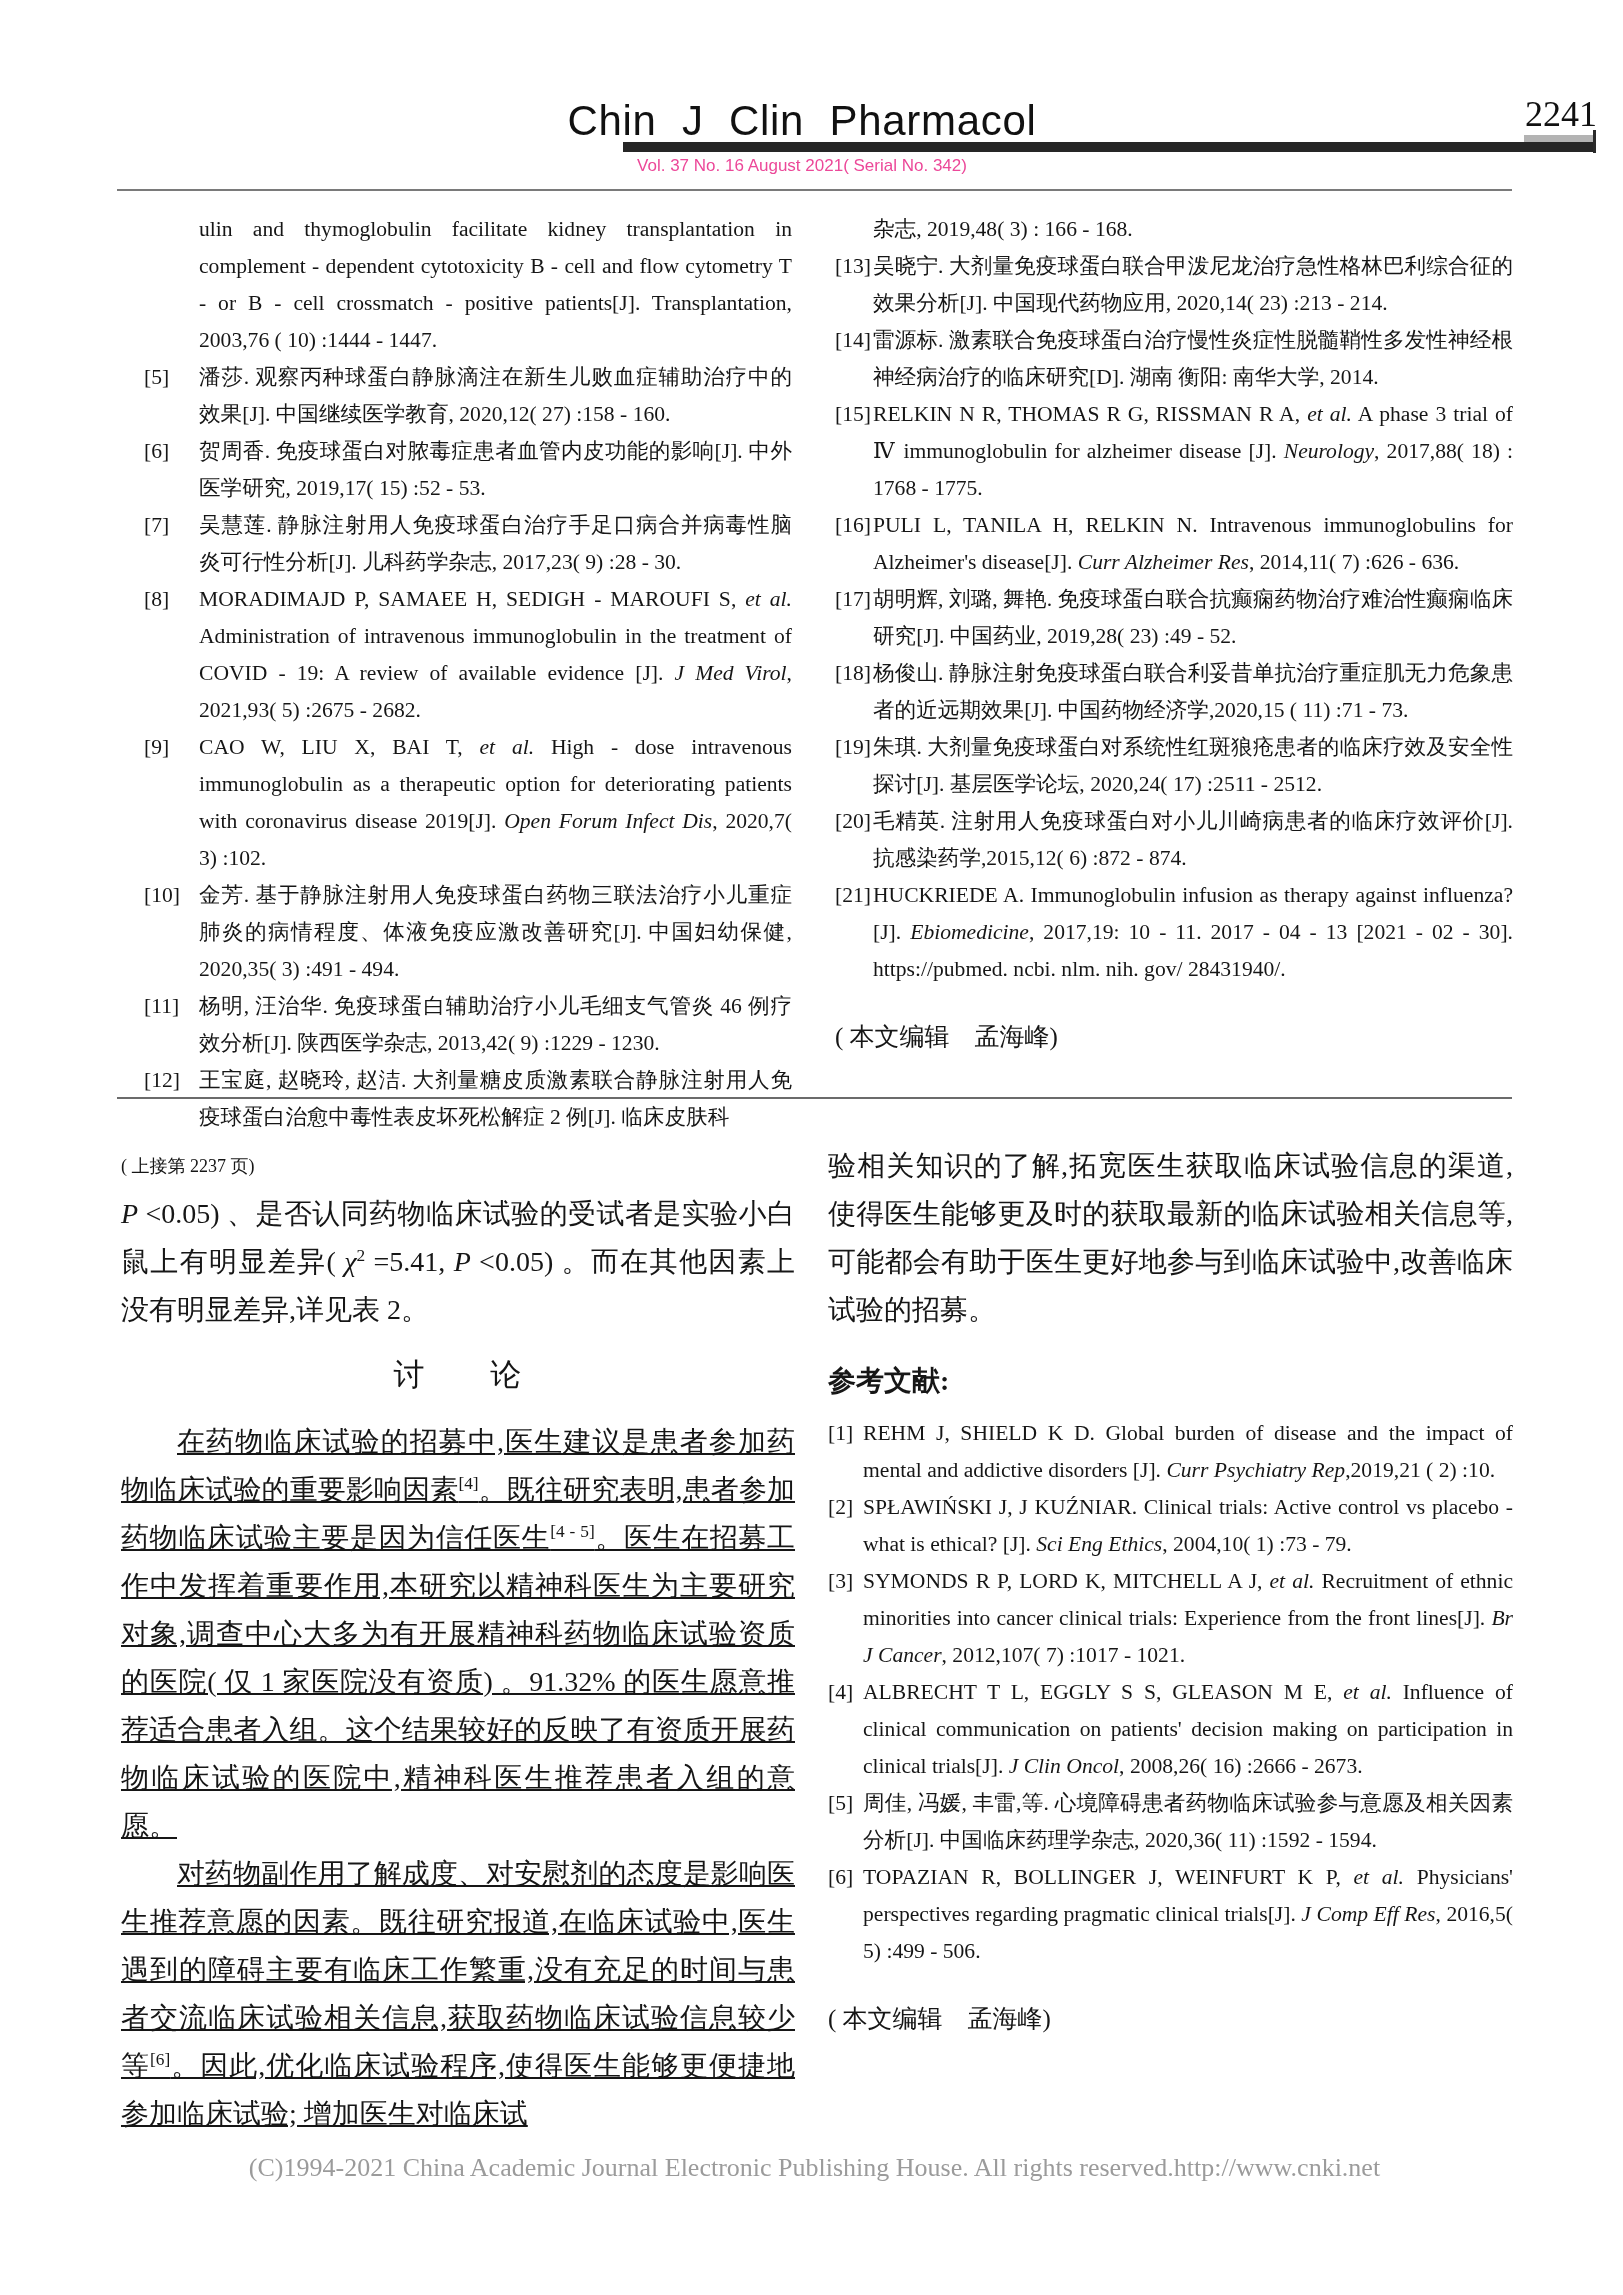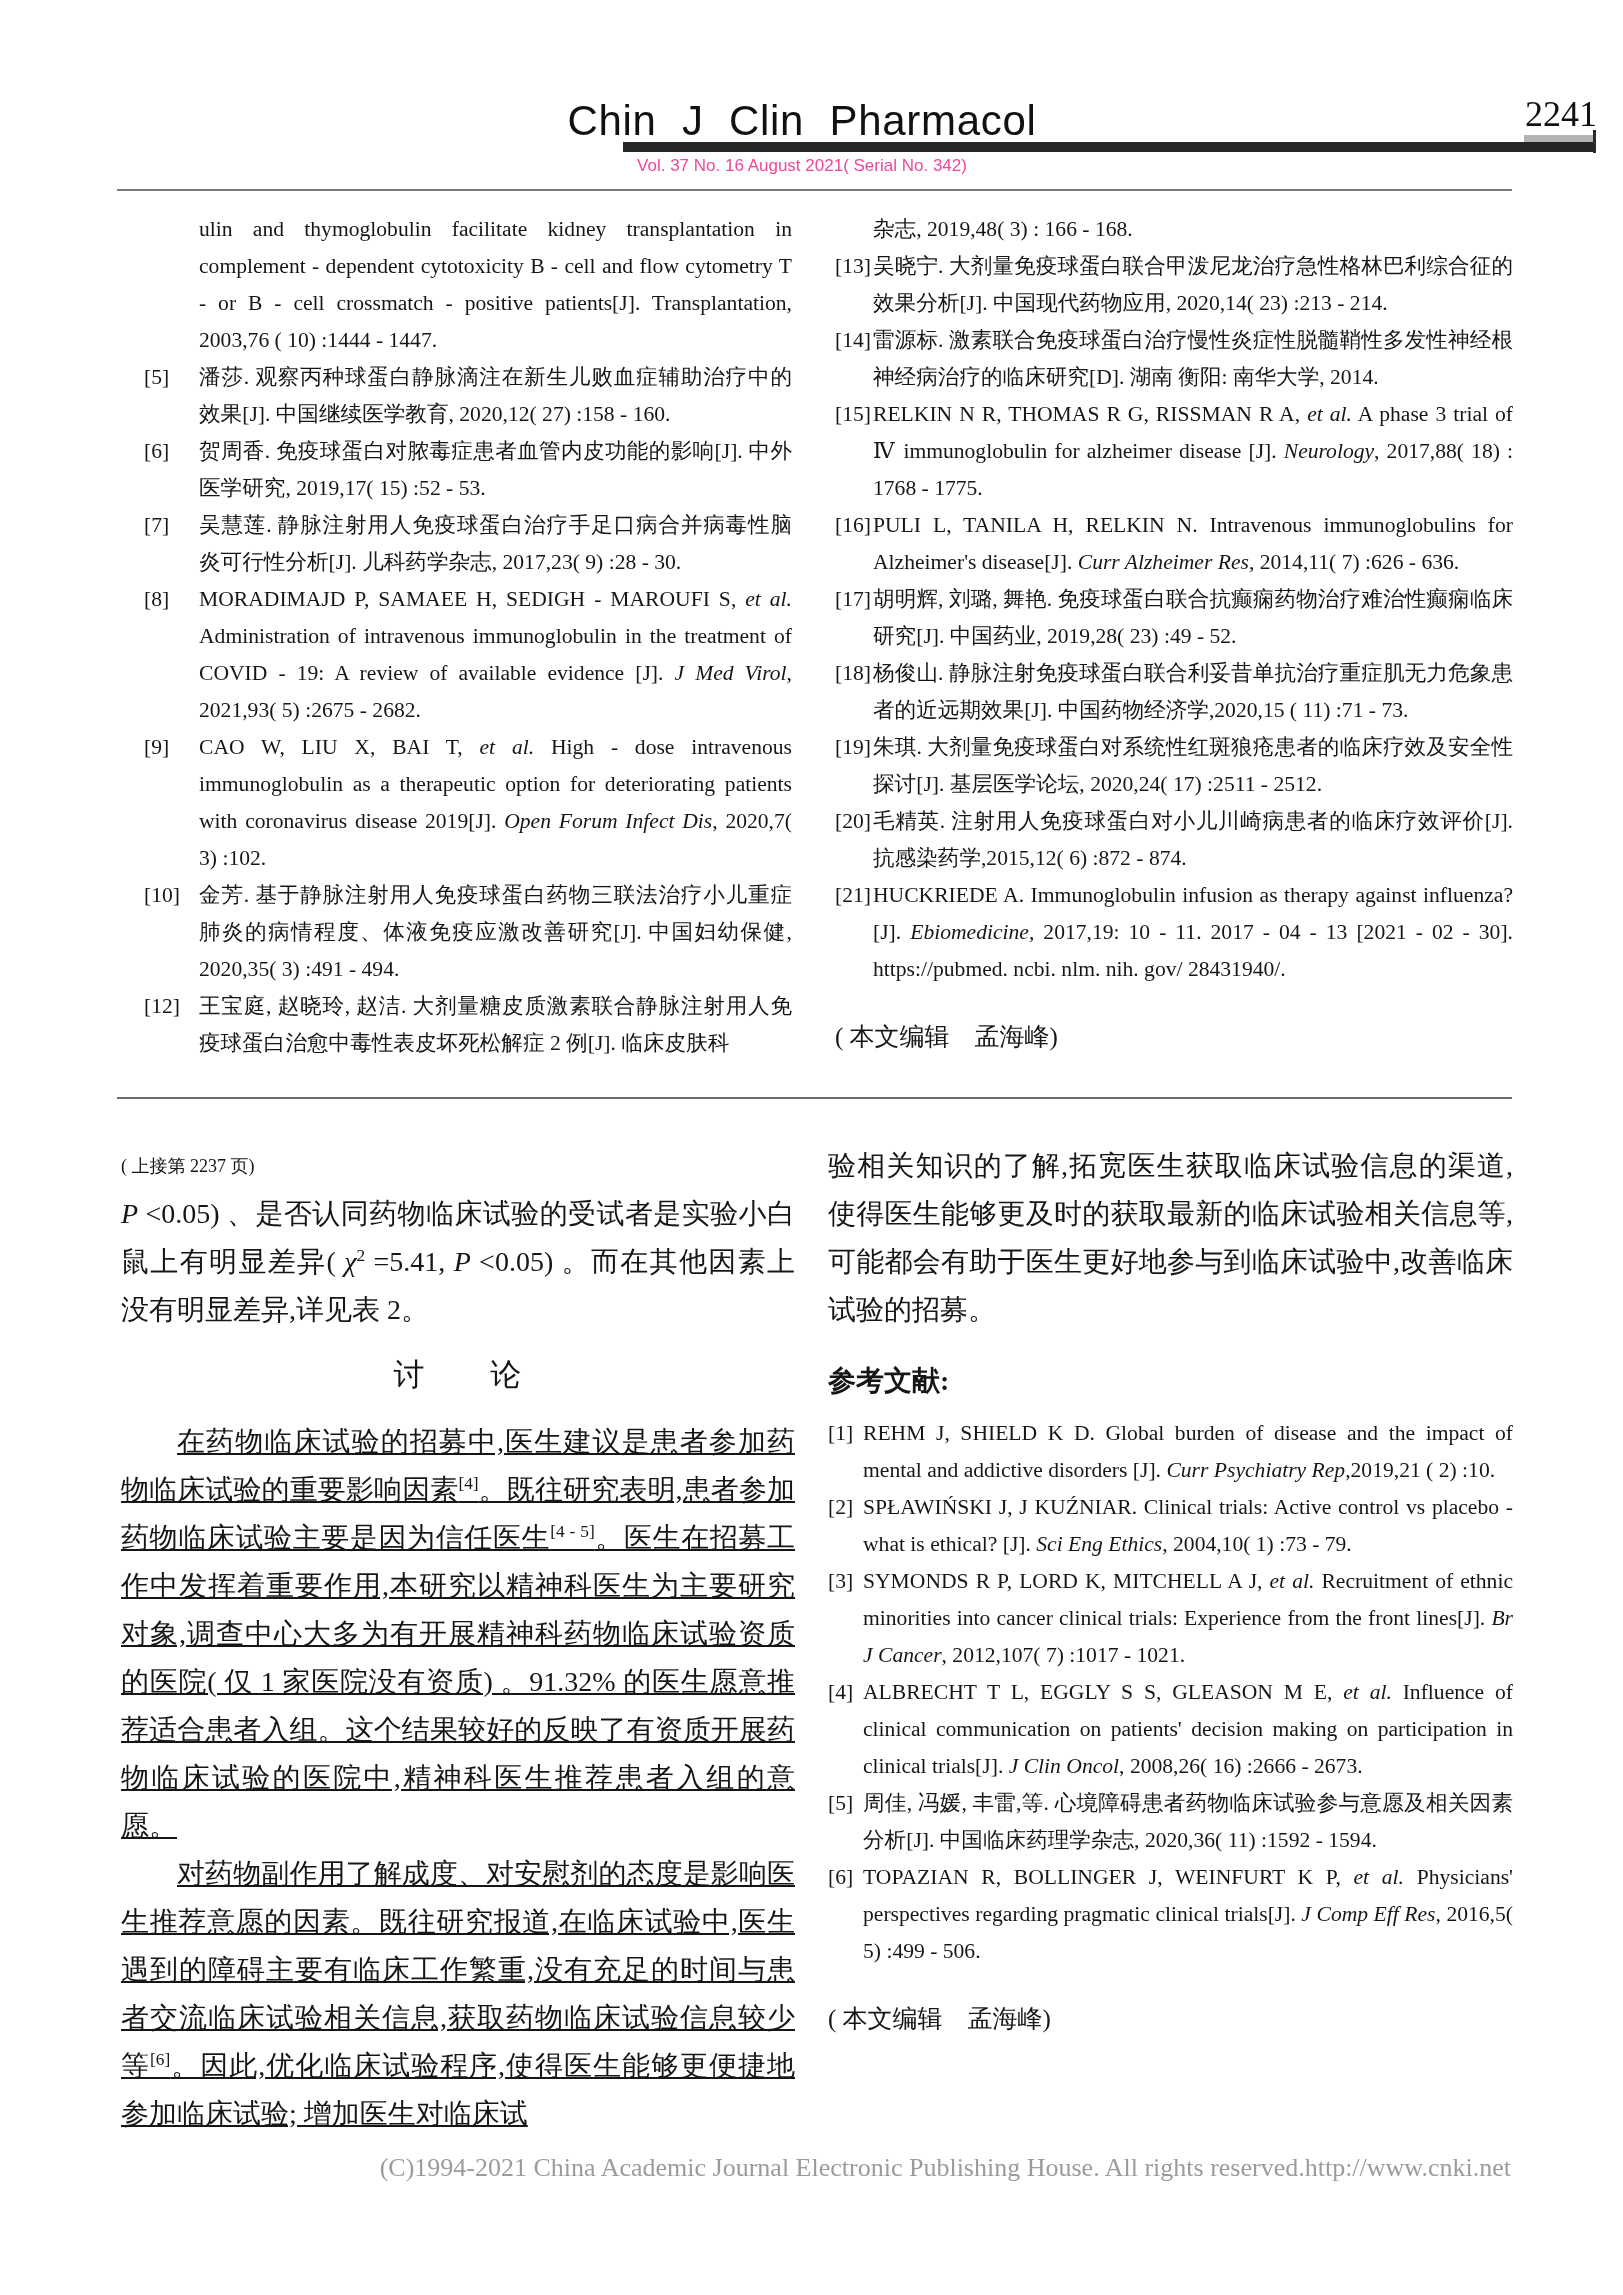--- a/index.html
+++ b/index.html
@@ -51,21 +51,21 @@
   .para.indent{text-indent:2em;text-decoration:underline;}
   .col-heading{
     font-size:31px;font-weight:400;text-align:center;letter-spacing:1.3px;
     padding:19.6px 0 22px 0;
   }
   .refs-heading{font-size:28px;font-weight:700;margin:27.5px 0 15.7px 0;}
   .editor-note{font-size:25px;font-weight:400;text-align:left;margin-top:32px;padding-right:3.9px;}
 
   .footer{
     position:absolute;top:2153px;left:118px;width:1393px;
-    display:flex;justify-content:flex-end;
+    display:flex;justify-content:center;
     font-size:26px;color:#9b9b9b;
   }
 </style>
 </head>
 <body>
 
 <div class="journal-title">Chin J Clin Pharmacol</div>
 <div class="page-number">2241</div>
 <div class="header-bar"></div>
 <div class="header-tab"></div>
@@ -95,20 +95,24 @@
         <span class="ref-num">[8]</span>
         <span class="ref-body"><span>MORADIMAJD P, SAMAEE H, SEDIGH - MAROUFI S, </span><span class="it">et al.</span><span> Administration of intravenous immunoglobulin in the treatment of COVID - 19: A review of available evidence [J]. </span><span class="it">J Med Virol</span><span>, 2021,93( 5) :2675 - 2682.</span></span>
       </div>
       <div class="ref-item">
         <span class="ref-num">[9]</span>
         <span class="ref-body"><span>CAO W, LIU X, BAI T, </span><span class="it">et al.</span><span> High - dose intravenous immunoglobulin as a therapeutic option for deteriorating patients with coronavirus disease 2019[J]. </span><span class="it">Open Forum Infect Dis</span><span>, 2020,7( 3) :102.</span></span>
       </div>
       <div class="ref-item">
         <span class="ref-num">[10]</span>
         <span class="ref-body"><span>金芳. 基于静脉注射用人免疫球蛋白药物三联法治疗小儿重症肺炎的病情程度、体液免疫应激改善研究[J]. 中国妇幼保健, 2020,35( 3) :491 - 494.</span></span>
+      </div>
+      <div class="ref-item">
+        <span class="ref-num">[11]</span>
+        <span class="ref-body"><span>杨明, 汪治华. 免疫球蛋白辅助治疗小儿毛细支气管炎 46 例疗效分析[J]. 陕西医学杂志, 2013,42( 9) :1229 - 1230.</span></span>
       </div>
       <div class="ref-item">
         <span class="ref-num">[12]</span>
         <span class="ref-body"><span>王宝庭, 赵晓玲, 赵洁. 大剂量糖皮质激素联合静脉注射用人免疫球蛋白治愈中毒性表皮坏死松解症 2 例[J]. 临床皮肤科</span></span>
       </div>
     </div>
   <div class="col-ref col-ref-right">
     <div>
         <div class="ref-item">
           <span class="ref-num"></span>

